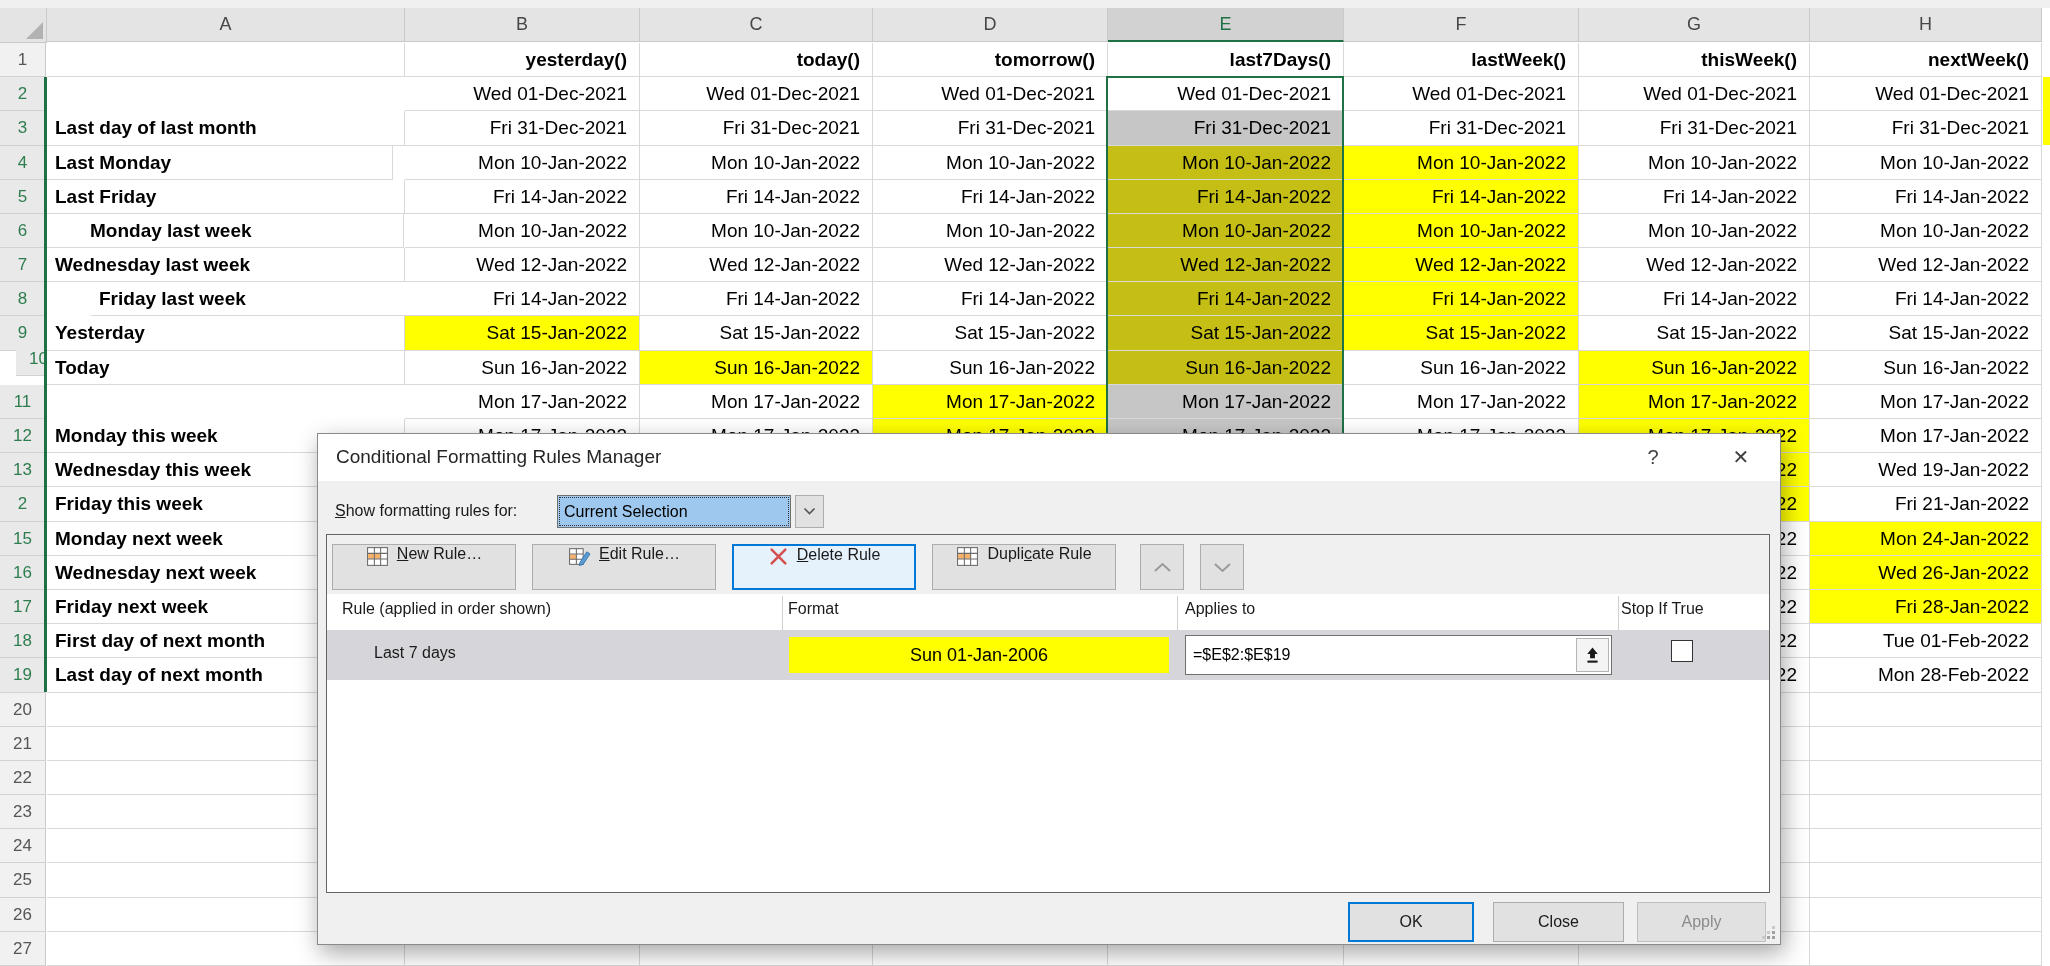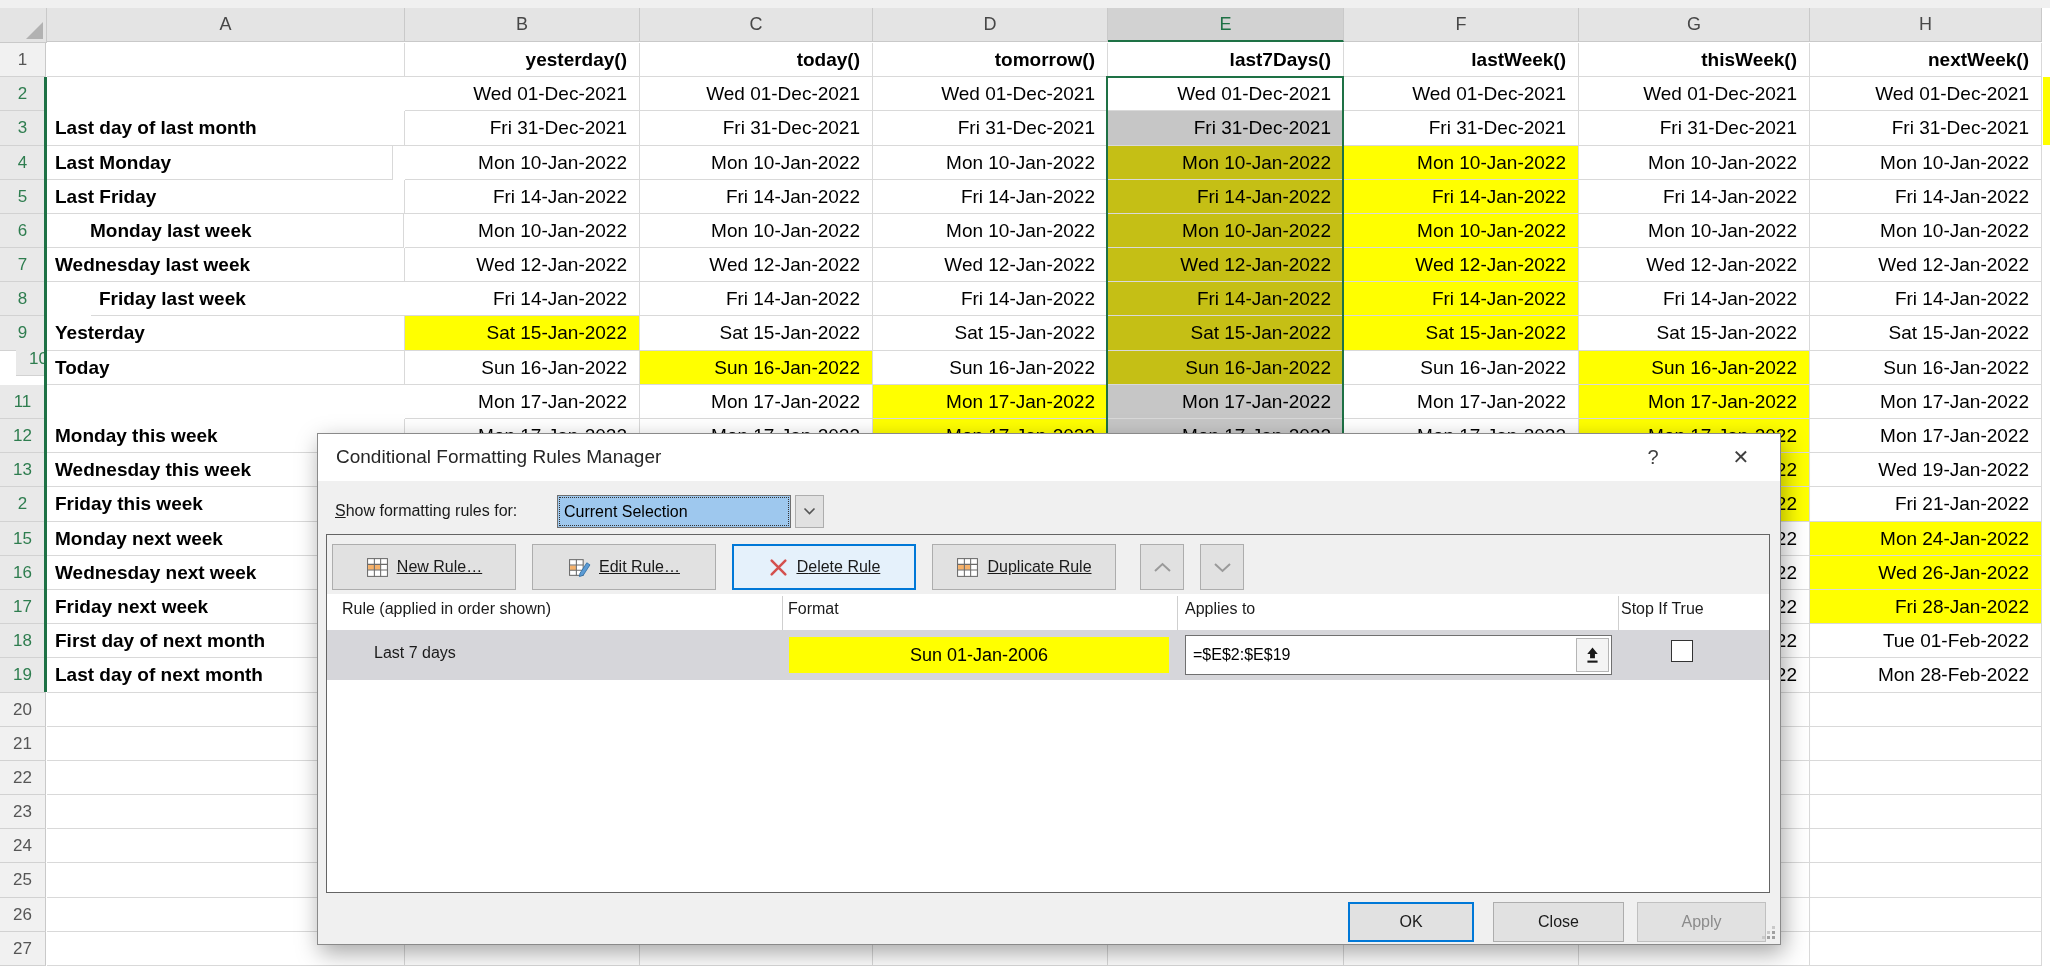--- a/index.html
+++ b/index.html
@@ -29,21 +29,21 @@
   .titlebar{position:absolute;left:0;top:0;width:100%;height:47px;background:#fff;}
   .dlg-title{position:absolute;left:18px;top:12px;font-size:19px;color:#262626;white-space:nowrap;}
   .cap-btn{position:absolute;top:8px;width:46px;height:30px;display:flex;align-items:center;justify-content:center;font-size:20px;color:#404040;}
   .cap-help{left:1312px;}
   .cap-close{left:1400px;}
   .show-label{position:absolute;left:17px;top:68px;white-space:nowrap;}
   .accel{text-decoration:underline;}
   .combo-field{position:absolute;left:239px;top:61px;width:234px;height:33px;background:#9ec8ee;border:1px solid #707070;box-sizing:border-box;display:flex;align-items:center;padding-left:6px;outline:1px dotted #333;outline-offset:-3px;color:#000;}
   .combo-btn{position:absolute;left:477px;top:61px;width:29px;height:33px;background:#e1e1e1;border:1px solid #adadad;box-sizing:border-box;display:flex;align-items:center;justify-content:center;}
   .frame{position:absolute;left:8px;top:100px;width:1444px;height:359px;border:1px solid #646464;background:#f0f0f0;box-sizing:border-box;}
-  .tbtn{position:absolute;top:110px;height:46px;background:#e1e1e1;border:1px solid #adadad;box-sizing:border-box;display:flex;align-items:center;justify-content:center;gap:8px;white-space:nowrap;text-decoration:underline;}
+  .tbtn{position:absolute;top:110px;height:46px;background:#e1e1e1;border:1px solid #adadad;box-sizing:border-box;display:flex;align-items:flex-start;justify-content:center;gap:8px;white-space:nowrap;}
   .tbtn.focus{background:#e5f1fb;border:2px solid #0078d7;}
   .arrow-btn{position:absolute;top:110px;width:44px;height:46px;background:#e1e1e1;border:1px solid #adadad;box-sizing:border-box;display:flex;align-items:center;justify-content:center;}
   .list{position:absolute;left:9px;top:160px;width:1442px;height:298px;background:#fff;}
   .lhdr{position:absolute;top:166px;font-size:16px;color:#1a1a1a;white-space:nowrap;}
   .lsep{position:absolute;top:162px;width:1px;height:34px;background:#cfcfcf;}
   .rulerow{position:absolute;left:9px;top:196px;width:1442px;height:50px;background:#d6d6da;}
   .rule-name{position:absolute;left:56px;top:210px;}
   .fmt-preview{position:absolute;left:471px;top:203px;width:380px;height:36px;background:#ffff00;display:flex;align-items:center;justify-content:center;font-size:18px;color:#000;}
   .applies-box{position:absolute;left:867px;top:201px;width:427px;height:40px;background:#fff;border:1px solid #707070;box-sizing:border-box;}
   .applies-input{position:absolute;left:0;top:0;width:388px;height:38px;border:none;outline:none;background:transparent;font-family:"Liberation Sans",sans-serif;font-size:16px;color:#000;padding:0 0 0 7px;}

